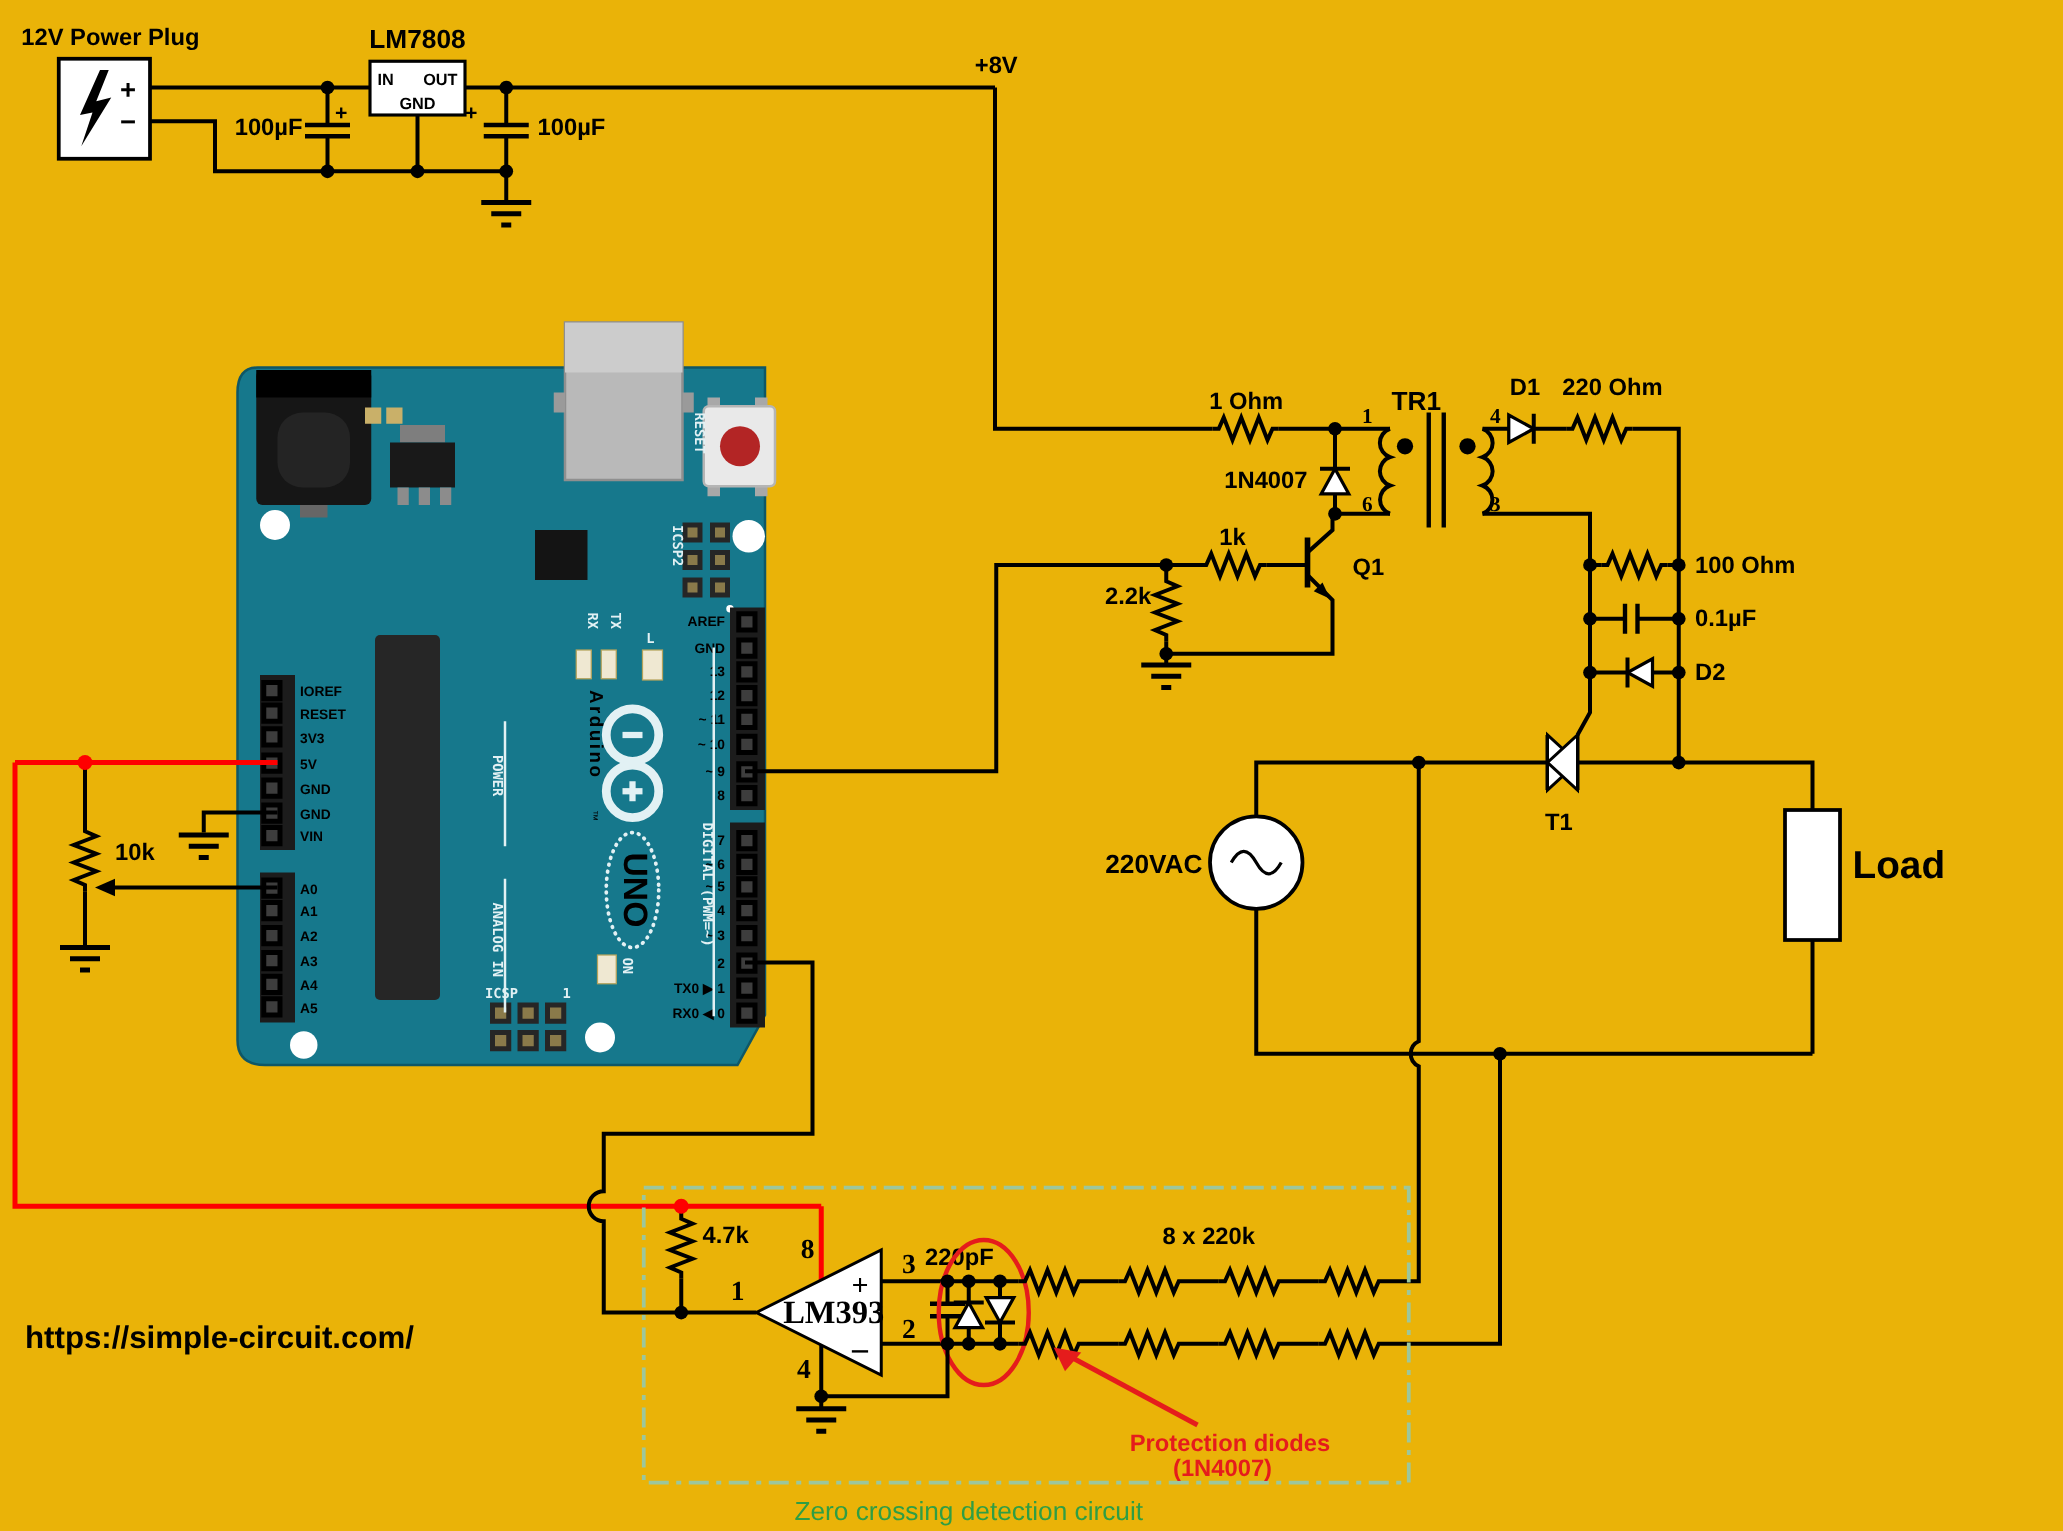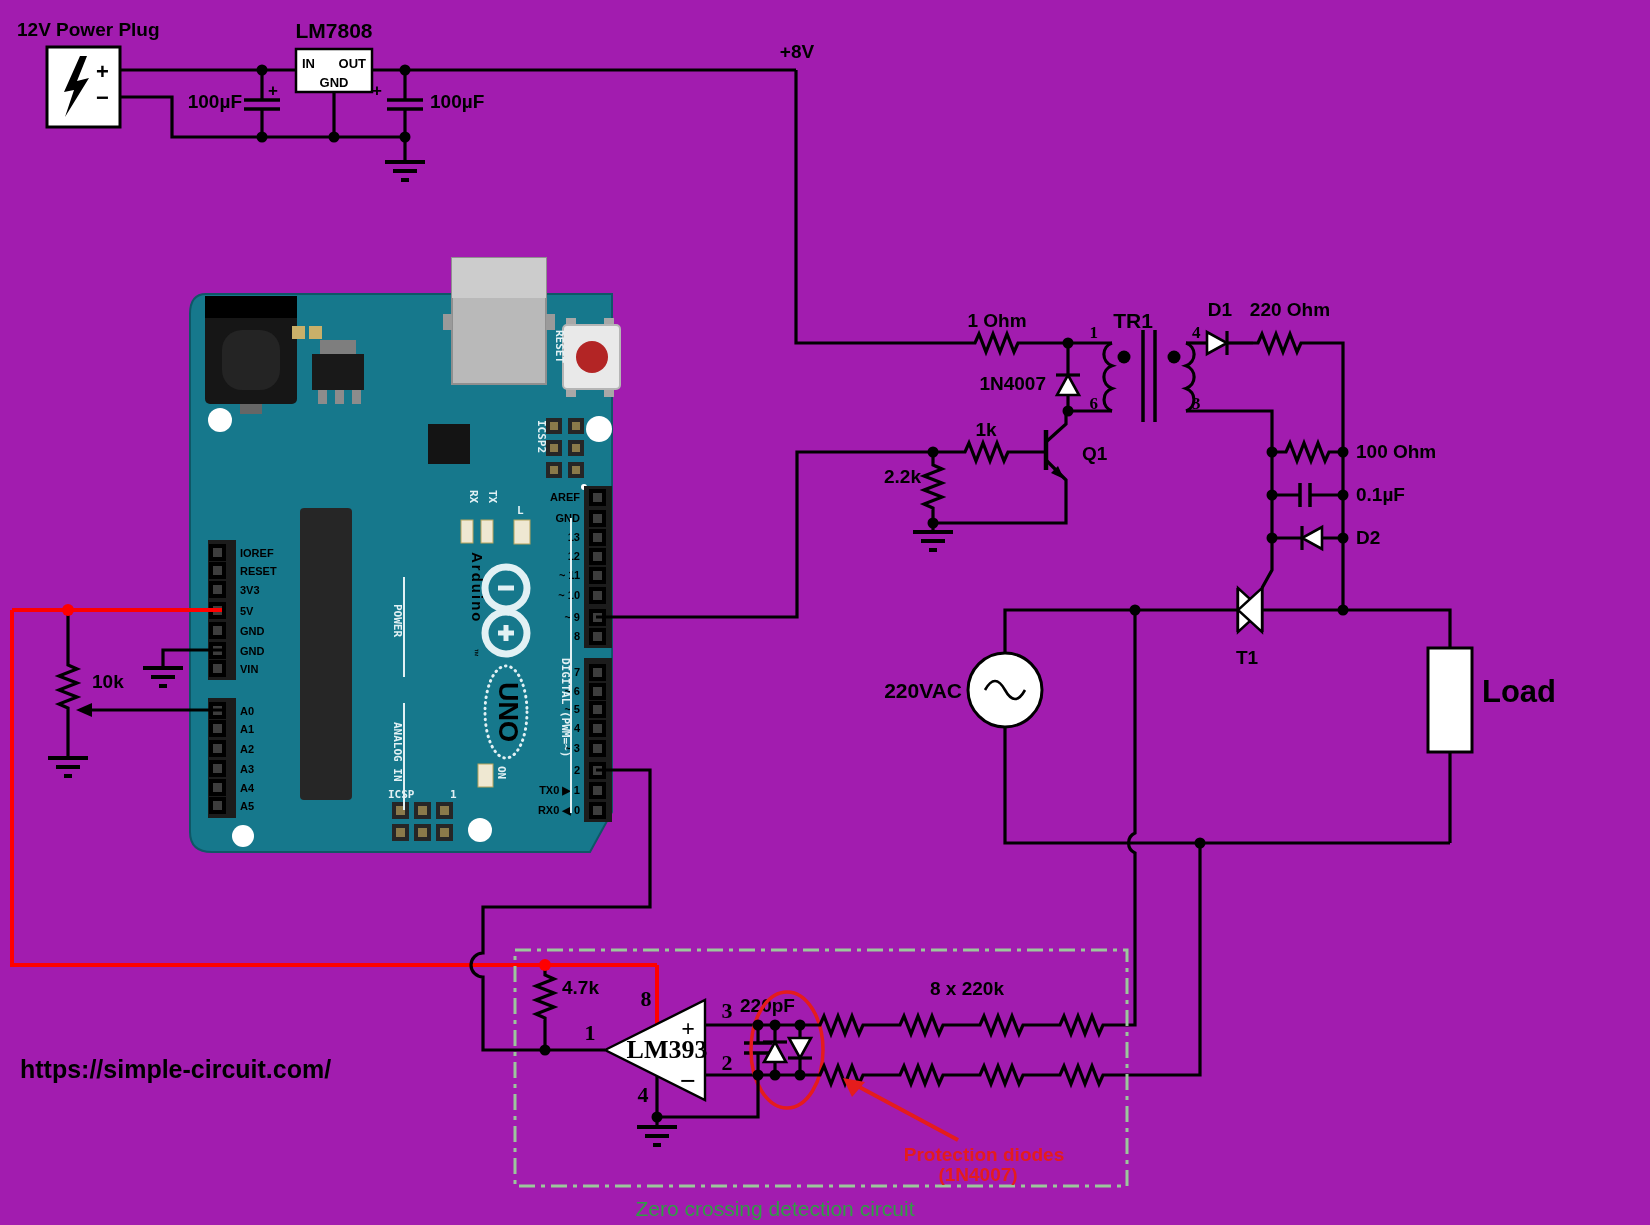--- a/index.html
+++ b/index.html
@@ -1,16 +1,16 @@
 <!DOCTYPE html>
 <html><head>
 <meta charset="utf-8">
 <style>
   html,body{margin:0;padding:0;background:#fff;}
-  #stage{position:relative;width:1650px;height:1225px;background:#a21caf;overflow:hidden;}
+  #stage{position:relative;width:1650px;height:1225px;background:#eab308;overflow:hidden;}
   svg{position:absolute;left:0;top:0;}
   text{font-family:"Liberation Sans",sans-serif;fill:#000;}
   .t{font-weight:bold;font-size:19px;}
   .tb{font-weight:bold;font-size:21px;}
   .serif{font-family:"Liberation Serif",serif;font-weight:bold;}
   .silk{font-family:"DejaVu Sans Mono",monospace;font-weight:bold;fill:#e2f1f4;font-size:11px;}
   .w{stroke:#000;stroke-width:3.2;fill:none;}
   .w35{stroke:#000;stroke-width:3.5;fill:none;}
   .wr{stroke:#ff0000;stroke-width:4;fill:none;}
   .comp{fill:#fff;stroke:#000;}

